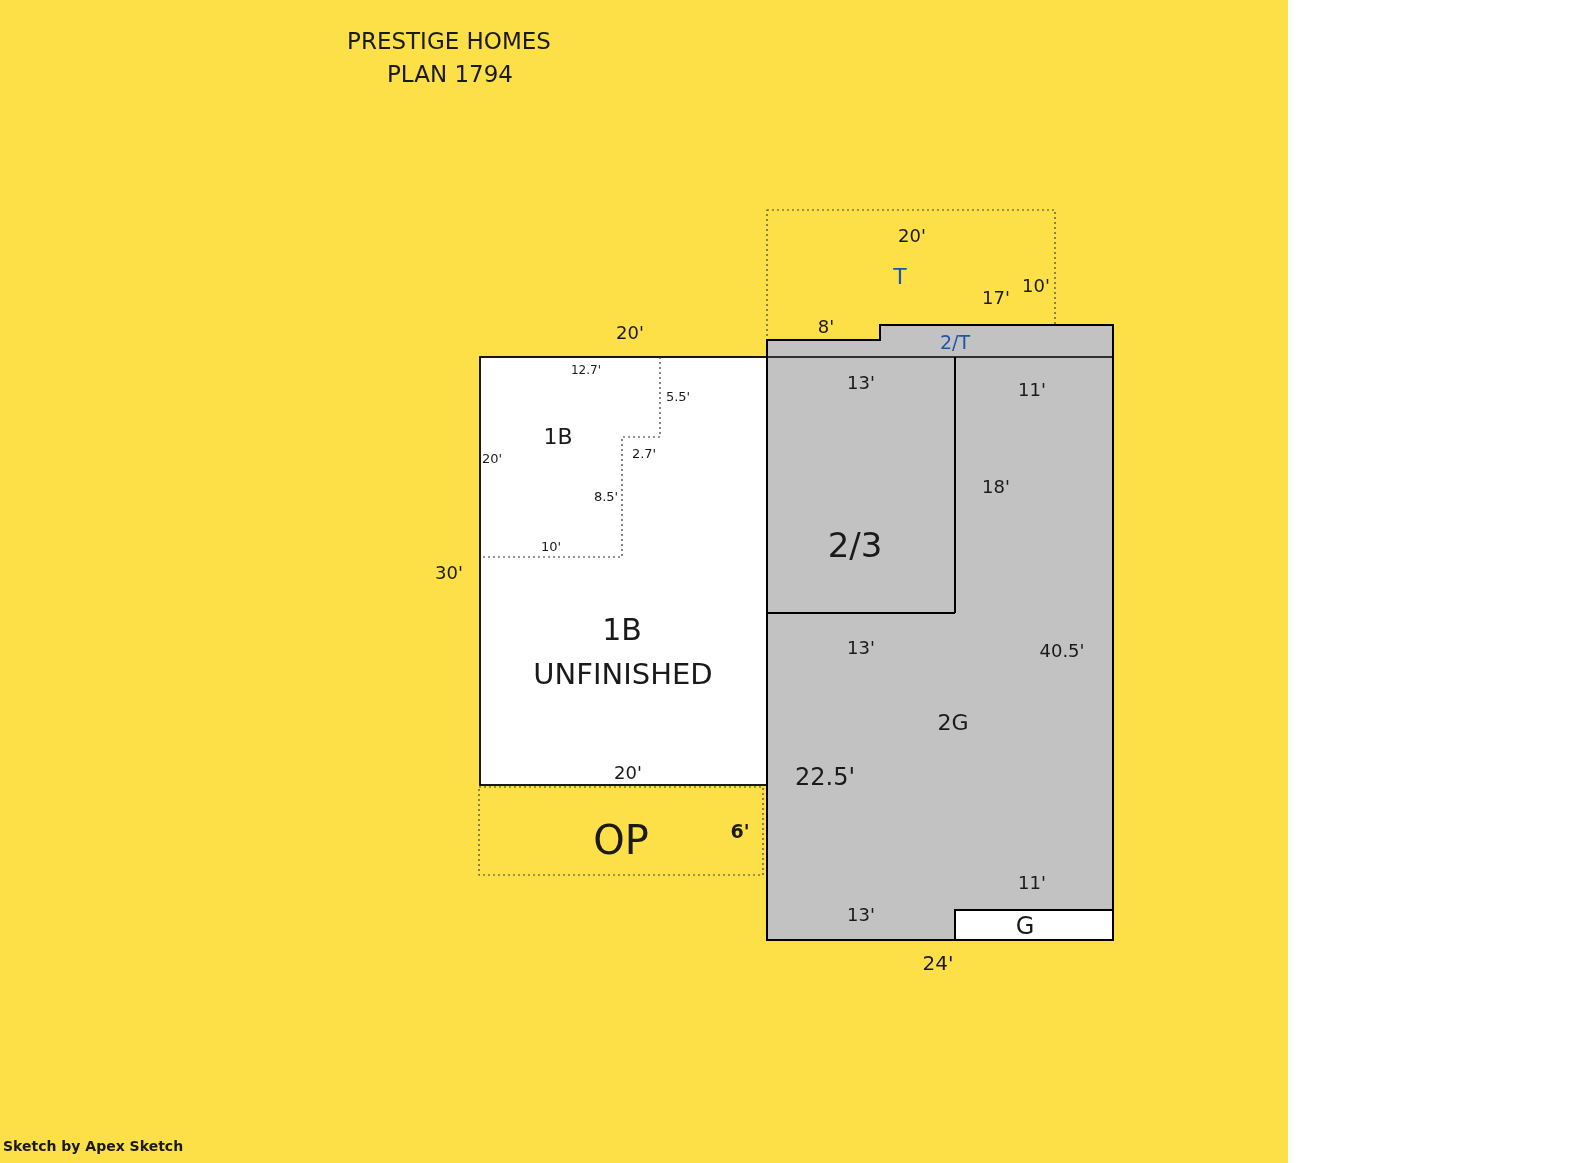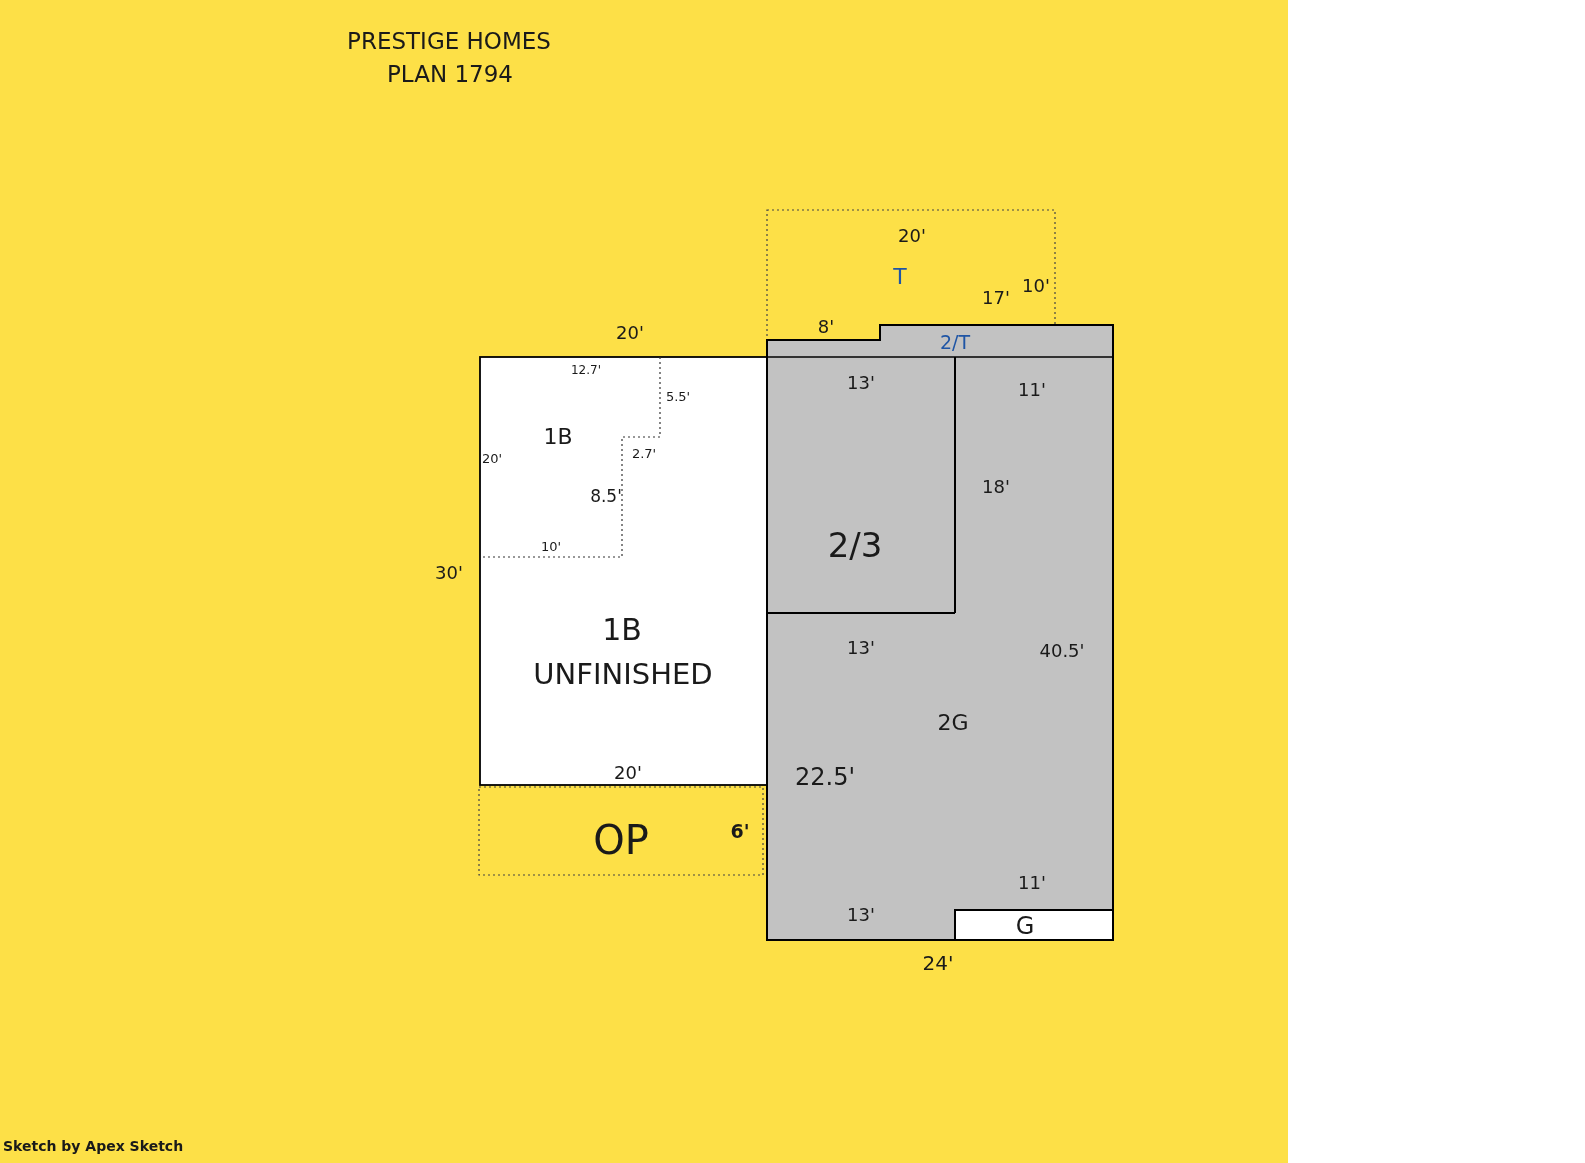--- a/index.html
+++ b/index.html
@@ -68,21 +68,21 @@
       <div class="label" style="left: 630px; top: 333px; font-size: 18px; color: rgb(26, 26, 26); font-weight: 400;">20'</div>
       <div class="label" style="left: 861px; top: 383px; font-size: 18px; color: rgb(26, 26, 26); font-weight: 400;">13'</div>
       <div class="label" style="left: 1032px; top: 390px; font-size: 18px; color: rgb(26, 26, 26); font-weight: 400;">11'</div>
       <div class="label" style="left: 571px; top: 370px; font-size: 12px; color: rgb(26, 26, 26); font-weight: 400; margin-left: 15px;">12.7'</div>
       <div class="label" style="left: 678px; top: 396px; font-size: 13px; color: rgb(26, 26, 26); font-weight: 400;">5.5'</div>
       <div class="label" style="left: 558px; top: 437px; font-size: 22px; color: rgb(26, 26, 26); font-weight: 400;">1B</div>
       <div class="label" style="left: 492px; top: 458px; font-size: 13px; color: rgb(26, 26, 26); font-weight: 400;">20'</div>
       <div class="label" style="left: 644px; top: 453px; font-size: 13px; color: rgb(26, 26, 26); font-weight: 400;">2.7'</div>
       <div class="label" style="left: 996px; top: 487px; font-size: 18px; color: rgb(26, 26, 26); font-weight: 400;">18'</div>
       <div class="label" style="left: 855px; top: 497px; font-size: 34px; color: rgb(26, 26, 26); font-weight: 400; margin-top: 48px;">2/3</div>
-      <div class="label" style="left: 606px; top: 496px; font-size: 17px; color: rgb(26, 26, 26); font-weight: 400;">8.5'</div>
+      <div class="label" style="left: 606px; top: 496px; font-size: 13px; color: rgb(26, 26, 26); font-weight: 400;">8.5'</div>
       <div class="label" style="left: 551px; top: 546px; font-size: 13px; color: rgb(26, 26, 26); font-weight: 400;">10'</div>
       <div class="label" style="left: 449px; top: 573px; font-size: 18px; color: rgb(26, 26, 26); font-weight: 400;">30'</div>
       <div class="label" style="left: 622px; top: 630px; font-size: 30px; color: rgb(26, 26, 26); font-weight: 400;">1B</div>
       <div class="label" style="left: 861px; top: 648px; font-size: 18px; color: rgb(26, 26, 26); font-weight: 400;">13'</div>
       <div class="label" style="left: 1062px; top: 651px; font-size: 18px; color: rgb(26, 26, 26); font-weight: 400;">40.5'</div>
       <div class="label" style="left: 623px; top: 674px; font-size: 29px; color: rgb(26, 26, 26); font-weight: 400;">UNFINISHED</div>
       <div class="label" style="left: 953px; top: 723px; font-size: 22px; color: rgb(26, 26, 26); font-weight: 400;">2G</div>
       <div class="label" style="left: 628px; top: 773px; font-size: 18px; color: rgb(26, 26, 26); font-weight: 400;">20'</div>
       <div class="label" style="left: 825px; top: 777px; font-size: 24px; color: rgb(26, 26, 26); font-weight: 400;">22.5'</div>
       <div class="label" style="left: 621px; top: 840px; font-size: 40px; color: rgb(26, 26, 26); font-weight: 400;">OP</div>

